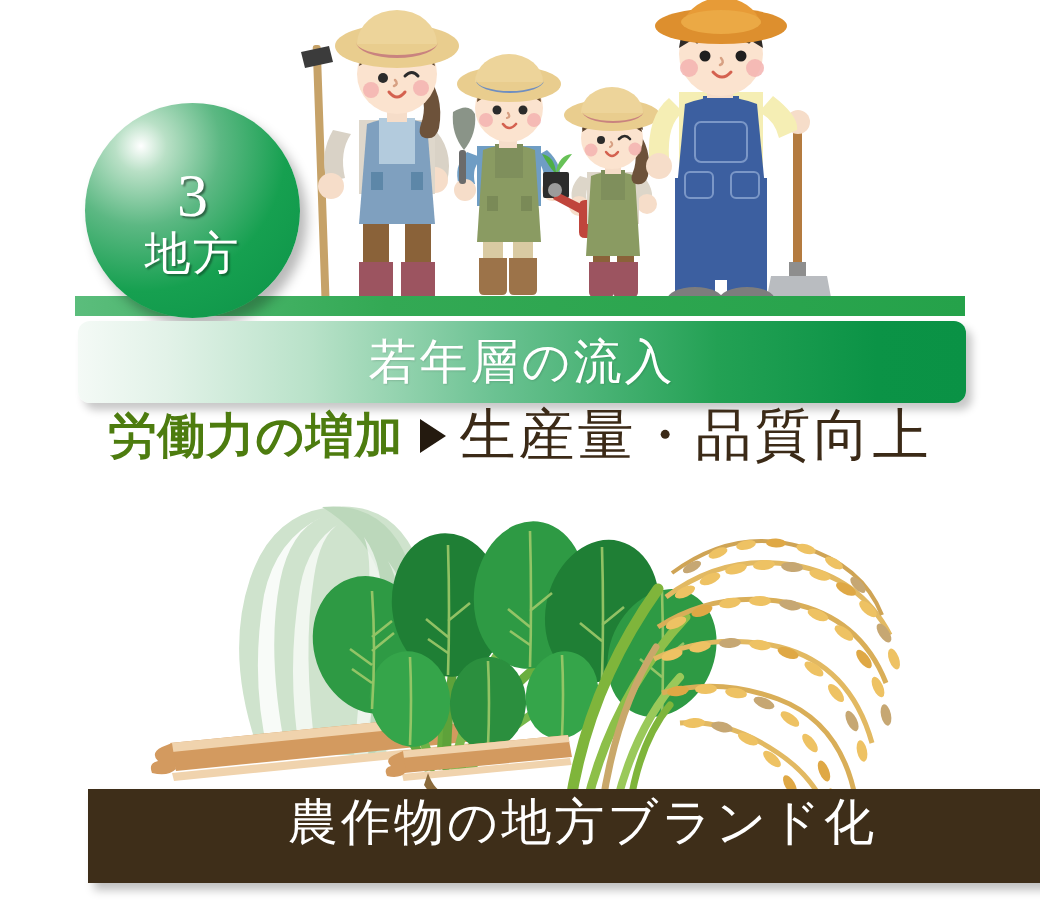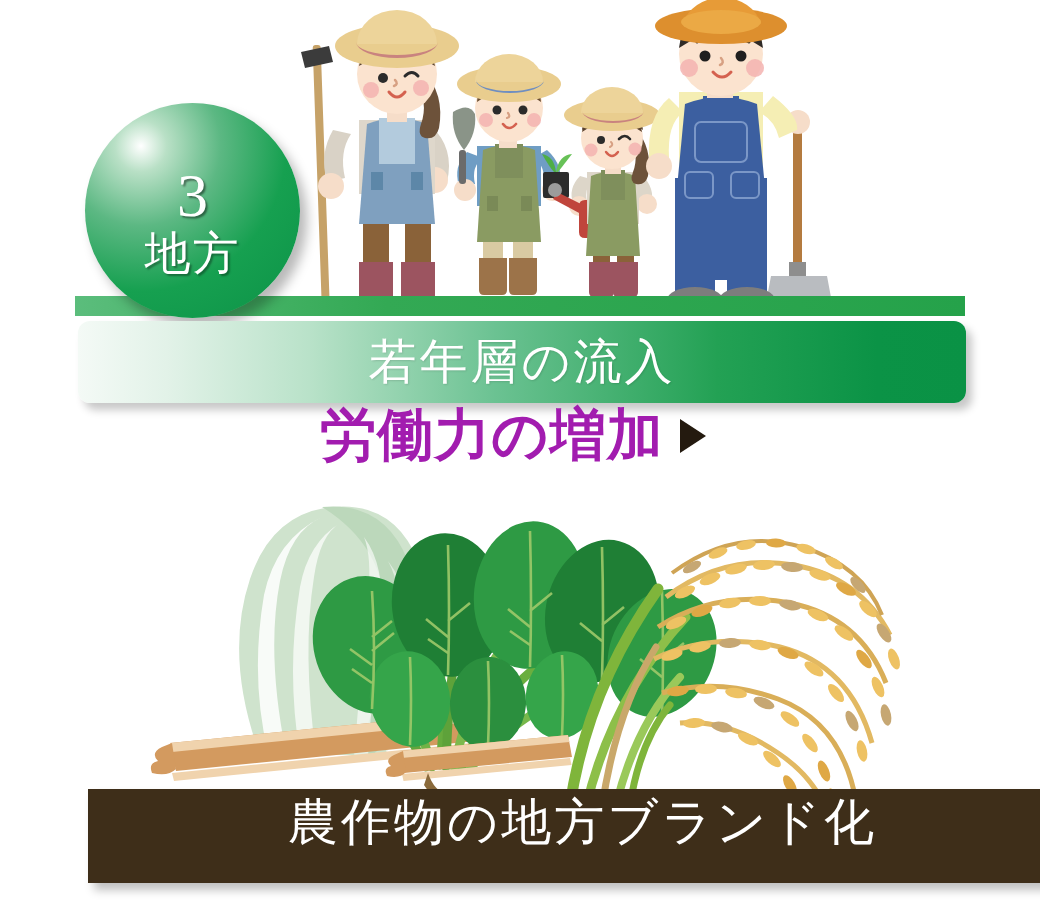--- a/index.html
+++ b/index.html
@@ -29,21 +29,21 @@
   .green-banner{position:absolute;left:78px;top:321px;width:888px;height:82px;border-radius:12px;
     background:linear-gradient(90deg,#f4faf6 0%,#e2f2e8 10%,#b9e2c9 26%,#6bc292 47%,#23a154 72%,#0b9346 90%,#0a9245 100%);
     box-shadow:6px 7px 9px rgba(0,0,0,.22);
     display:flex;align-items:center;justify-content:center;}
   .green-banner-text{color:#ffffff;font-size:48px;letter-spacing:3px;
     font-family:"Liberation Serif",serif;text-shadow:1px 1px 2px rgba(0,0,0,.12);}
 
   
   .mid-row{position:absolute;left:0;top:398px;width:1040px;height:76px;
     display:flex;align-items:center;justify-content:center;}
-  .mid-green{color:#a21caf;font-size:56px;font-weight:bold;letter-spacing:1px;
+  .mid-green{color:#4d7c0f;font-size:48px;font-weight:bold;letter-spacing:1px;
     font-family:Liberation Mono, monospace;}
   .mid-arrow{display:inline-block;width:0;height:0;margin:0 14px 0 16px;
     border-left:26px solid #241a0f;border-top:17px solid transparent;border-bottom:17px solid transparent;}
   .mid-brown{color:#3b2a17;font-size:56px;letter-spacing:3px;font-family:"Liberation Serif",serif;}
 
   
   .crops{position:absolute;left:110px;top:455px;width:870px;height:355px;}
 
   
   .brown-banner{position:absolute;left:88px;top:789px;width:989px;height:94px;
@@ -242,20 +242,21 @@
     <div class="badge-label">地方</div>
   </div>
 
   <div class="green-banner">
     <div class="green-banner-text">若年層の流入</div>
   </div>
 
   <div class="mid-row">
     <span class="mid-green">労働力の増加</span>
     <span class="mid-arrow"></span>
+    <span class="mid-brown">生産量・品質向上</span>
   </div>
 
   <div class="crops">
     <svg width="870" height="355" viewBox="0 0 870 355" xmlns="http://www.w3.org/2000/svg">
 
       <g>
         <path d="M150,300 q-36,-98 -10,-176 q22,-66 82,-72 q62,-6 86,54 q26,74 -2,144 q-14,36 -34,50z" fill="#cfe3cd"></path>
         <path d="M212,52 q62,-6 86,54 q26,74 -2,144 q-14,36 -34,50 l-18,0 q34,-66 32,-140 q-2,-70 -64,-108z" fill="#bcd8bb"></path>
         <path d="M176,298 q-20,-100 -6,-172 q10,-50 42,-64 q-46,22 -58,78 q-14,82 4,158z" fill="#ffffff" opacity=".85"></path>
         <path d="M206,300 q-14,-104 -2,-178 q6,-42 26,-54 q-32,20 -40,64 q-14,84 0,168z" fill="#ffffff" opacity=".7"></path>

